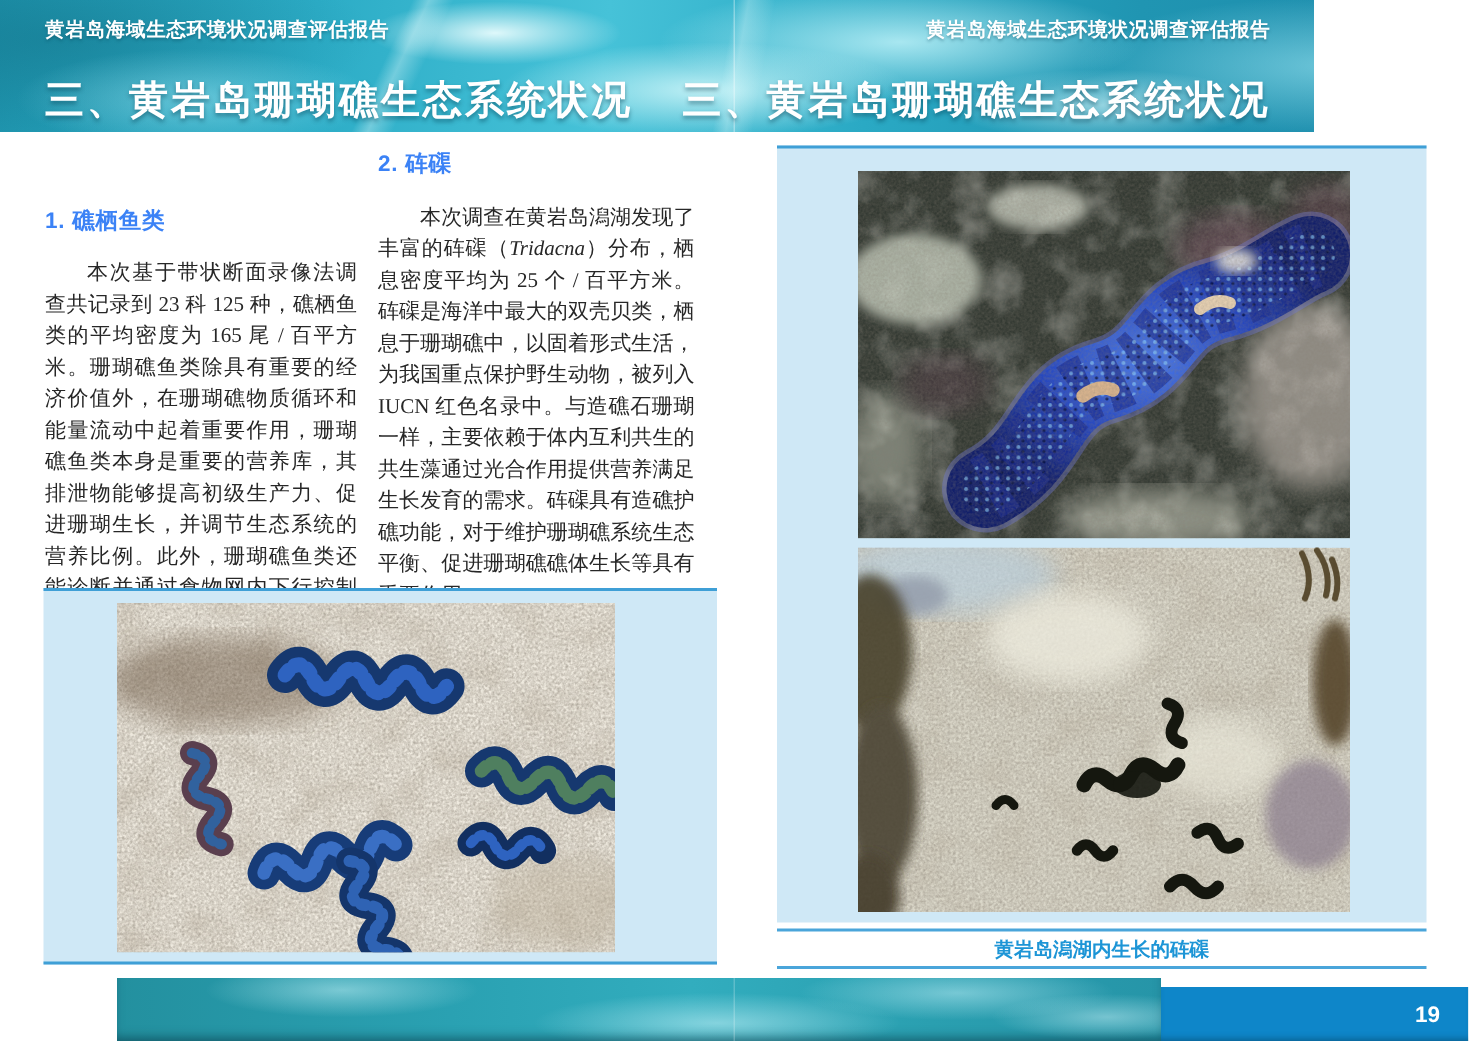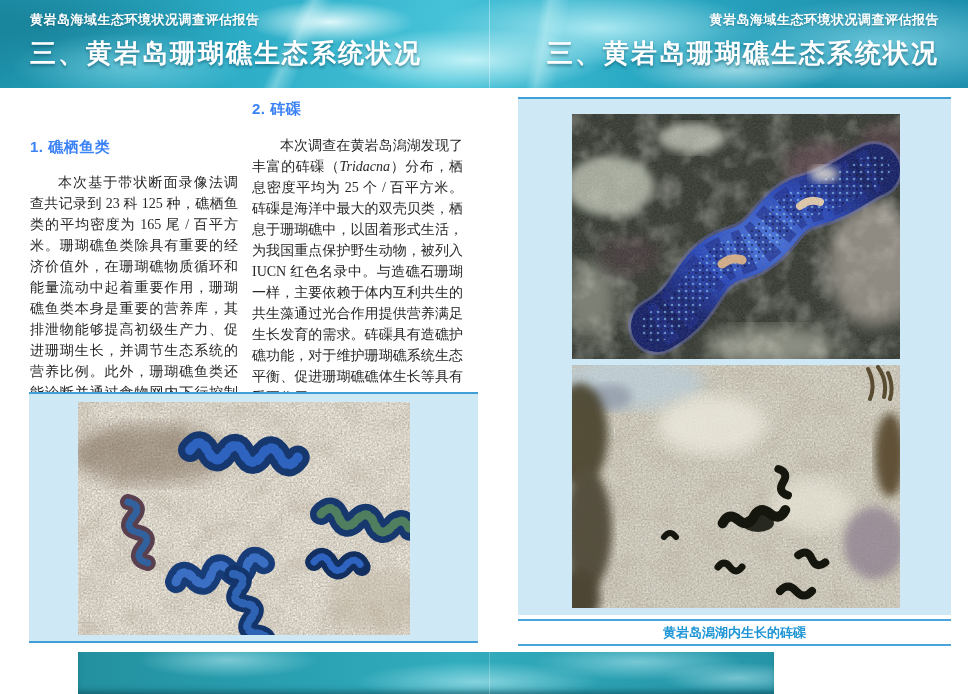--- a/index.html
+++ b/index.html
@@ -1,37 +1,37 @@
 <!DOCTYPE html>
 <html><head>
 <meta charset="utf-8">
 <style>
   html,body{margin:0;padding:0;background:#fff;}
   #spread{position:relative;width:979px;height:694px;background:#ffffff;overflow:hidden;
           font-family:"Liberation Serif",serif;}
   
-  .banner{position:absolute;left:0;top:0;width:956px;height:88px;
+  .banner{position:absolute;left:0;top:0;width:876px;height:88px;
     background:
       linear-gradient(115deg, transparent 30%, rgba(235,255,255,.35) 31.2%, transparent 33%),
       linear-gradient(100deg, transparent 55%, rgba(235,255,255,.3) 56%, transparent 58%),
       radial-gradient(120px 30px at 330px 22px, rgba(240,255,255,.9), rgba(240,255,255,0) 70%),
       radial-gradient(190px 44px at 470px 60px, rgba(215,250,252,.85), rgba(215,250,252,0) 72%),
       radial-gradient(230px 54px at 600px 28px, rgba(200,247,252,.8), rgba(200,247,252,0) 70%),
       radial-gradient(150px 34px at 735px 70px, rgba(225,252,254,.6), rgba(225,252,254,0) 70%),
       radial-gradient(170px 48px at 130px 66px, rgba(150,228,242,.55), rgba(150,228,242,0) 70%),
       radial-gradient(240px 64px at 890px 44px, rgba(160,233,245,.6), rgba(160,233,245,0) 72%),
       radial-gradient(300px 90px at 40px 26px, rgba(10,90,110,.30), rgba(10,90,110,0) 70%),
-      linear-gradient(96deg,#1e93ac,#2cacc6 24%,#46c2d8 46%,#2aa9c4 66%,#2095b2 86%,#1e8fae); padding-left: 12px;}
+      linear-gradient(96deg,#1e93ac,#2cacc6 24%,#46c2d8 46%,#2aa9c4 66%,#2095b2 86%,#1e8fae);}
   .banner .fold{position:absolute;left:489px;top:0;width:1px;height:88px;background:rgba(255,255,255,.35);}
   .hdr{position:absolute;top:0;color:#fff;font-family:"Liberation Sans",sans-serif;}
   .hdr.left{left:30px;text-align:left;}
   .hdr.right{right:29px;text-align:right;}
   .hdr .small{margin-top:11px;font-size:13px;font-weight:bold;letter-spacing:.5px;
               text-shadow:0 1px 2px rgba(0,60,80,.35);}
-  .hdr .big{margin-top:7px;font-size:26px;font-weight:bold;letter-spacing:2px;
+  .hdr .big{margin-top:20px;font-size:26px;font-weight:bold;letter-spacing:2px;
             text-shadow:0 2px 3px rgba(0,55,75,.45);}
   
   .section-box{position:absolute;left:30px;top:97px;width:206px;height:25px;
     background:#e2f1fb;border-top:2px solid #4aa3d8;border-bottom:2px solid #4aa3d8;
     display:flex;align-items:center;justify-content:center;
     color:#1a5fa8;font-size:15px;font-weight:bold;letter-spacing:1px;}
   .subhead{position:absolute;font-family:"Liberation Sans",sans-serif;
     font-size:15px;font-weight:bold;color:#3b82f6;letter-spacing:.5px;}
   #sub1{left:30px;top:138px;}
   #sub2{left:252px;top:100px;}
@@ -217,14 +217,15 @@
         </g>
       </svg>
     </div>
   </div>
 
   <div class="caption-wrap">黄岩岛潟湖内生长的砗磲</div>
 
   <div class="footer-strip">
     <div class="fold"></div>
   </div>
+  <div id="pn-right" class="pagenum-block">19</div>
 
 </div>
 
 </body></html>

